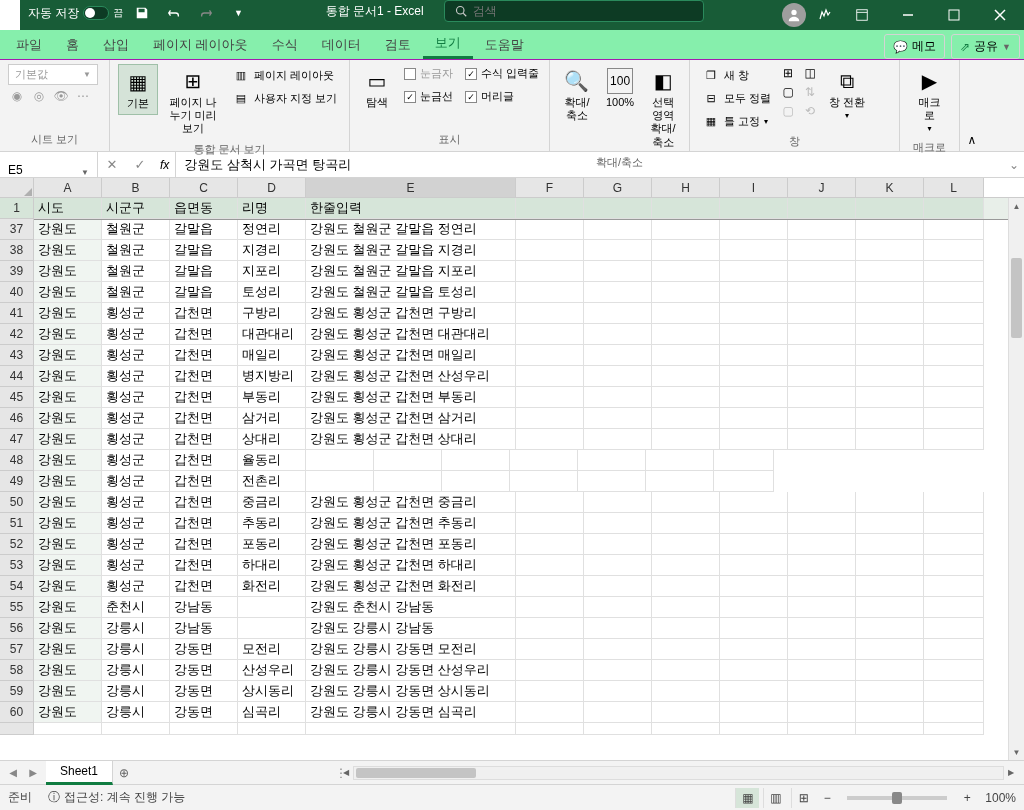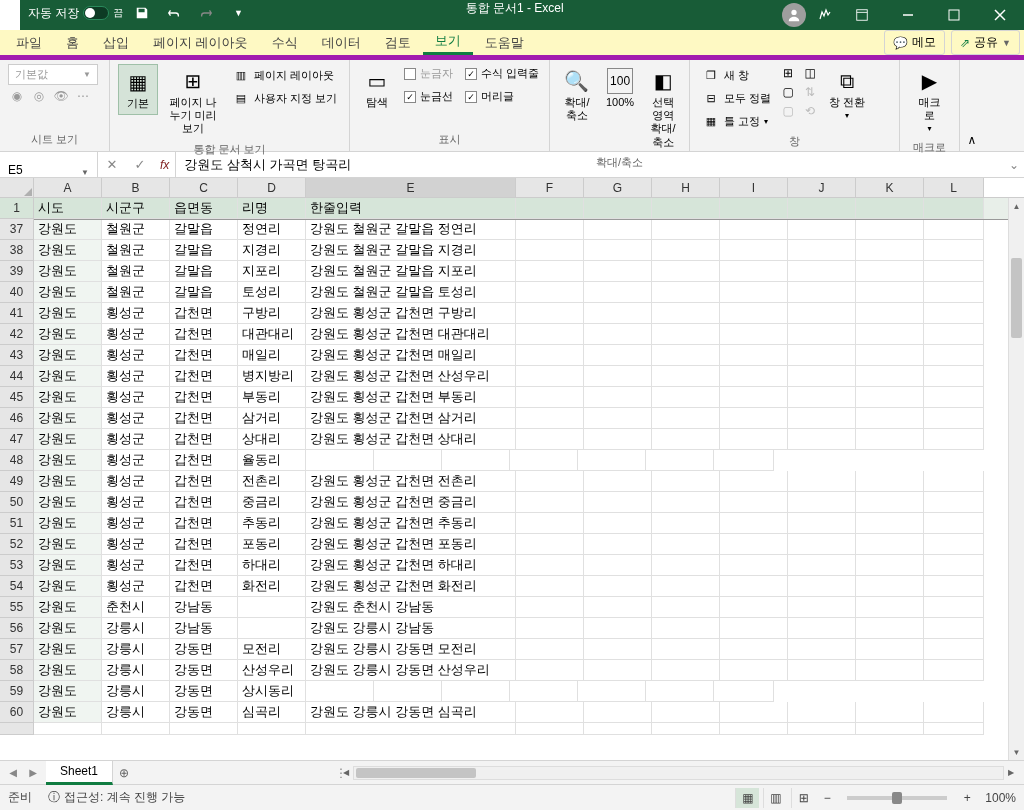--- a/index.html
+++ b/index.html
@@ -13,21 +13,21 @@
 .toggle::after { content: ''; position: absolute; left: 1px; top: 1px; width: 10px; height: 10px; background: #fff; border-radius: 50%; }
 .tb-btn { width: 26px; height: 26px; display: flex; align-items: center; justify-content: center; color: #fff; cursor: pointer; }
 .titlebar-center { flex: 1; display: flex; align-items: center; justify-content: center; gap: 20px; }
 .search-box { display: flex; align-items: center; background: #0d3b24; border-radius: 4px; padding: 3px 10px; width: 260px; gap: 6px; border: 1px solid #2a8a5c; }
 .search-box input { background: transparent; border: none; color: #ccc; outline: none; flex: 1; font-size: 12px; }
 .titlebar-right { display: flex; align-items: center; gap: 2px; padding-right: 2px; }
 .win-btn { width: 44px; height: 30px; display: flex; align-items: center; justify-content: center; color: #fff; cursor: pointer; }
 .avatar { width: 24px; height: 24px; border-radius: 50%; background: #9e9e9e; display: flex; align-items: center; justify-content: center; margin: 0 4px; }
 
 
-.menubar { height: 30px; background: #fef9c3; border-bottom: 5px solid #a21caf; display: flex; align-items: flex-end; padding: 0 4px; }
+.menubar { height: 30px; background: #86efac; border-bottom: 1px solid #a21caf; display: flex; align-items: flex-end; padding: 0 4px; }
 .menu-tabs { display: flex; height: 100%; }
 .menu-tab { padding: 0 12px; display: flex; align-items: center; font-size: 13px; cursor: pointer; color: #444; }
 .menu-tab.active { border-bottom: 3px solid #107c41; color: #107c41; font-weight: 400; }
 .menu-right { margin-left: auto; display: flex; gap: 6px; }
 .menu-btn { border: 1px solid #d4d4d4; padding: 3px 8px; border-radius: 3px; font-size: 12px; display: flex; align-items: center; gap: 4px; cursor: pointer; }
 
 
 .ribbon { height: 92px; background: #f3f3f3; border-bottom: 1px solid #d4d4d4; display: flex; }
 .ribbon-group { border-right: 1px solid #d4d4d4; padding: 4px 8px; display: flex; flex-direction: column; }
 .ribbon-group-content { flex: 1; display: flex; align-items: flex-start; gap: 4px; }
@@ -40,21 +40,21 @@
 .ricon-lg { width: 26px; height: 26px; display: inline-flex; align-items: center; justify-content: center; font-size: 20px; }
 .checkbox { width: 12px; height: 12px; border: 1px solid #888; display: inline-flex; align-items: center; justify-content: center; font-size: 9px; background: #fff; }
 .ribbon-collapse { width: 24px; display: flex; align-items: flex-end; justify-content: center; padding-bottom: 4px; cursor: pointer; }
 
 
 .formula-bar { height: 26px; border-bottom: 1px solid #d4d4d4; display: flex; align-items: center; background: #fff; }
 .name-box { width: 98px; border-right: 1px solid #d4d4d4; padding: 0 8px; height: 100%; display: flex; align-items: flex-end; font-size: 12px; justify-content: space-between; }
 .name-box-dd { font-size: 8px; color: #666; }
 .fx-btns { display: flex; align-items: center; height: 100%; border-right: 1px solid #d4d4d4; }
 .fx-btn { width: 28px; height: 100%; display: flex; align-items: center; justify-content: center; color: #888; cursor: pointer; font-size: 13px; }
-.fx-label { font-style: italic; color: #7f1d1d; padding: 0 6px; }
+.fx-label { font-style: italic; color: #000000; padding: 0 6px; }
 .formula-input { flex: 1; padding: 0 8px; font-size: 13px; height: 100%; display: flex; align-items: center; }
 .formula-expand { width: 20px; display: flex; align-items: center; justify-content: center; color: #888; cursor: pointer; }
 
 
 .grid-area { height: 582px; display: flex; flex-direction: column; background: #fff; }
 .col-headers { display: flex; height: 20px; border-bottom: 1px solid #ccc; }
 .corner { width: 34px; background: #e6e6e6; border-right: 1px solid #ccc; display: flex; align-items: flex-end; justify-content: flex-end; padding: 1px; }
 .corner::after { content: ''; width: 0; height: 0; border-left: 8px solid transparent; border-bottom: 8px solid #b0b0b0; }
 .col-header { background: #e6e6e6; border-right: 1px solid #ccc; display: flex; align-items: center; justify-content: center; font-size: 12px; color: #333; }
 .col-header.sel { background: #d2d2d2; }
@@ -133,20 +133,29 @@
       </div>
     <div class="tb-btn" style="color:#888;">
         <svg width="14" height="14" viewBox="0 0 16 16">
           <path fill="none" stroke="#888" stroke-width="1.5" d="M12 5l2 3-2 3M14 8H6a3 3 0 00-3 3v1"></path>
         </svg>
       </div>
     <div class="tb-btn" style="font-size:9px;">▼</div>
   </div>
   <div class="titlebar-center">
     <span>통합 문서1 - Excel</span>
+    <div class="search-box">
+      <span>
+          <svg width="12" height="12" viewBox="0 0 16 16">
+            <circle cx="7" cy="7" r="5" fill="none" stroke="#ccc" stroke-width="1.5"></circle>
+            <line x1="11" y1="11" x2="15" y2="15" stroke="#ccc" stroke-width="1.5"></line>
+          </svg>
+        </span>
+      <input placeholder="검색" style="">
+    </div>
   </div>
   <div class="titlebar-right">
     <div class="avatar">
         <svg width="14" height="14" viewBox="0 0 16 16">
           <circle cx="8" cy="5" r="3" fill="#fff"></circle>
           <path d="M2 15c0-3 3-5 6-5s6 2 6 5" fill="#fff"></path>
         </svg>
       </div>
     <div class="tb-btn">
         <svg width="16" height="16" viewBox="0 0 16 16">
@@ -586,21 +595,20 @@
           <div class="cell cw-I"></div>
           <div class="cell cw-J"></div>
           <div class="cell cw-K"></div>
           <div class="cell cw-L"></div>
         </div>
         <div class="row">
           <div class="cell cw-A colA">강원도</div>
           <div class="cell cw-B">횡성군</div>
           <div class="cell cw-C">갑천면</div>
           <div class="cell cw-D">전촌리</div>
-          <div class="cell cw-E">강원도 횡성군 갑천면 전촌리</div>
           <div class="cell cw-F"></div>
           <div class="cell cw-G"></div>
           <div class="cell cw-H"></div>
           <div class="cell cw-I"></div>
           <div class="cell cw-J"></div>
           <div class="cell cw-K"></div>
           <div class="cell cw-L"></div>
         </div>
         <div class="row">
           <div class="cell cw-A colA">강원도</div>
@@ -726,20 +734,21 @@
           <div class="cell cw-I"></div>
           <div class="cell cw-J"></div>
           <div class="cell cw-K"></div>
           <div class="cell cw-L"></div>
         </div>
         <div class="row">
           <div class="cell cw-A colA">강원도</div>
           <div class="cell cw-B">강릉시</div>
           <div class="cell cw-C">강동면</div>
           <div class="cell cw-D">상시동리</div>
+          <div class="cell cw-E">강원도 강릉시 강동면 상시동리</div>
           <div class="cell cw-F"></div>
           <div class="cell cw-G"></div>
           <div class="cell cw-H"></div>
           <div class="cell cw-I"></div>
           <div class="cell cw-J"></div>
           <div class="cell cw-K"></div>
           <div class="cell cw-L"></div>
         </div>
         <div class="row">
           <div class="cell cw-A colA">강원도</div>

